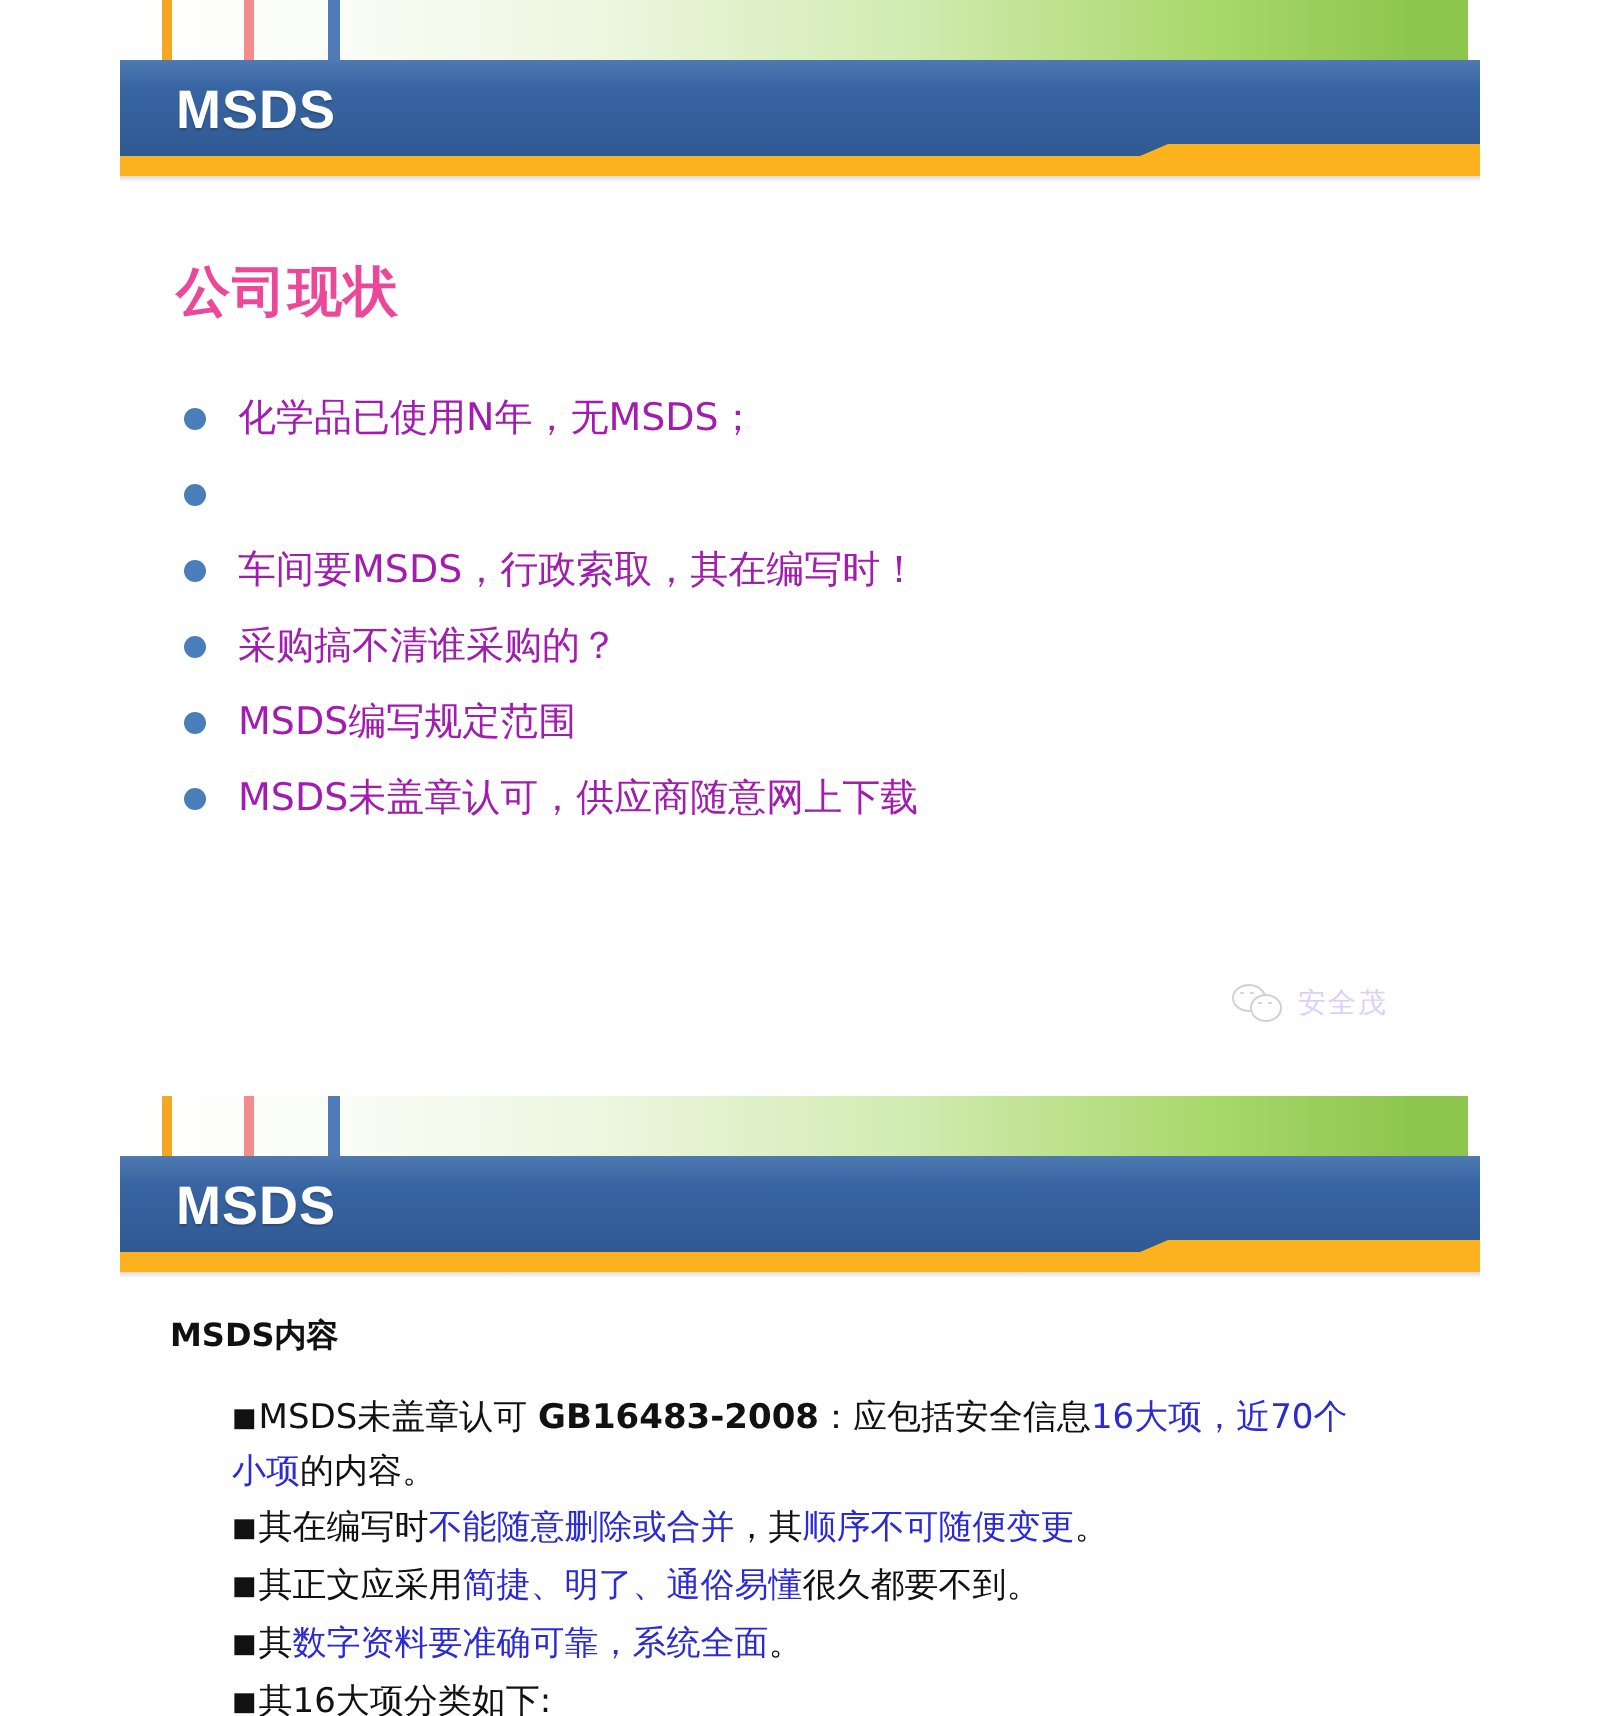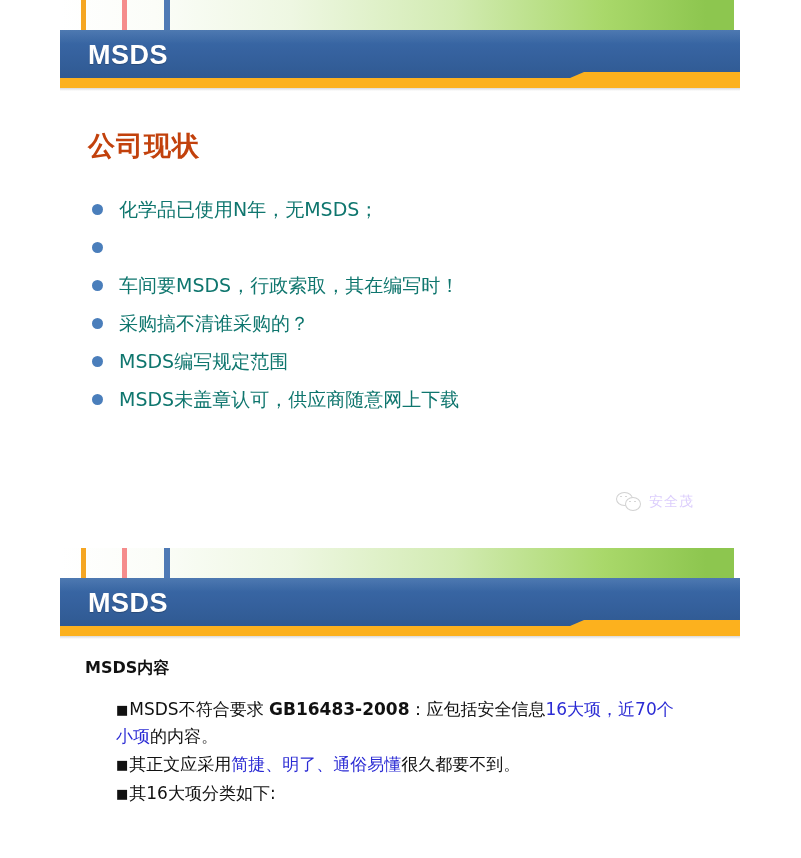--- a/index.html
+++ b/index.html
@@ -123,21 +123,21 @@
     background: linear-gradient(to bottom, rgba(120,120,120,0.28), rgba(255,255,255,0));
   }
 
   
   .section-title-red {
     position: absolute;
     left: 88px;
     top: 128px;
     font-size: 27px;
     font-weight: bold;
-    color: #c2410c;
+    color: #ec4899;
     letter-spacing: 1px;
     font-family: "DejaVu Sans", "Liberation Sans", sans-serif;
   }
 
   .bullet-list {
     position: absolute;
     left: 92px;
     top: 195px;
     width: 620px;
   }
@@ -150,21 +150,21 @@
     width: 11px;
     height: 11px;
     border-radius: 50%;
     background: #4a7ebb;
     margin-top: 9px;
     margin-right: 16px;
     flex: 0 0 auto;
   }
   .bullet-text {
     font-size: 19px;
-    color: #0f766e;
+    color: #a21caf;
     line-height: 28px;
     font-family: "DejaVu Sans", "Liberation Sans", sans-serif;
     white-space: nowrap;
   }
 
   
   .watermark {
     position: absolute;
     left: 616px;
     top: 492px;
@@ -303,19 +303,21 @@
       <div class="stripe stripe-bluegray"></div>
       <div class="banner-blue"></div>
       <div class="banner-title">MSDS</div>
       <div class="banner-orange"></div>
       <div class="banner-shadow"></div>
     </div>
 
     <div class="content-heading">MSDS内容</div>
 
     <div class="content-list" id="content-list">
-        <div class="content-line"><span class="sq">■</span><span>MSDS不符合要求 </span><span class="bold-std">GB16483-2008</span><span>：应包括安全信息</span><span class="blue-em">16大项，近70个小项</span><span>的内容。</span></div>
+        <div class="content-line"><span class="sq">■</span><span>MSDS未盖章认可 </span><span class="bold-std">GB16483-2008</span><span>：应包括安全信息</span><span class="blue-em">16大项，近70个小项</span><span>的内容。</span></div>
+        <div class="content-line"><span class="sq">■</span><span>其在编写时</span><span class="blue-em">不能随意删除或合并</span><span>，其</span><span class="blue-em">顺序不可随便变更</span><span>。</span></div>
         <div class="content-line"><span class="sq">■</span><span>其正文应采用</span><span class="blue-em">简捷、明了、通俗易懂</span><span>很久都要不到。</span></div>
+        <div class="content-line"><span class="sq">■</span><span>其</span><span class="blue-em">数字资料要准确可靠，系统全面</span><span>。</span></div>
         <div class="content-line"><span class="sq">■</span><span>其16大项分类如下:</span></div>
       </div>
   </div>
 
 </div>
 
 </body></html>

